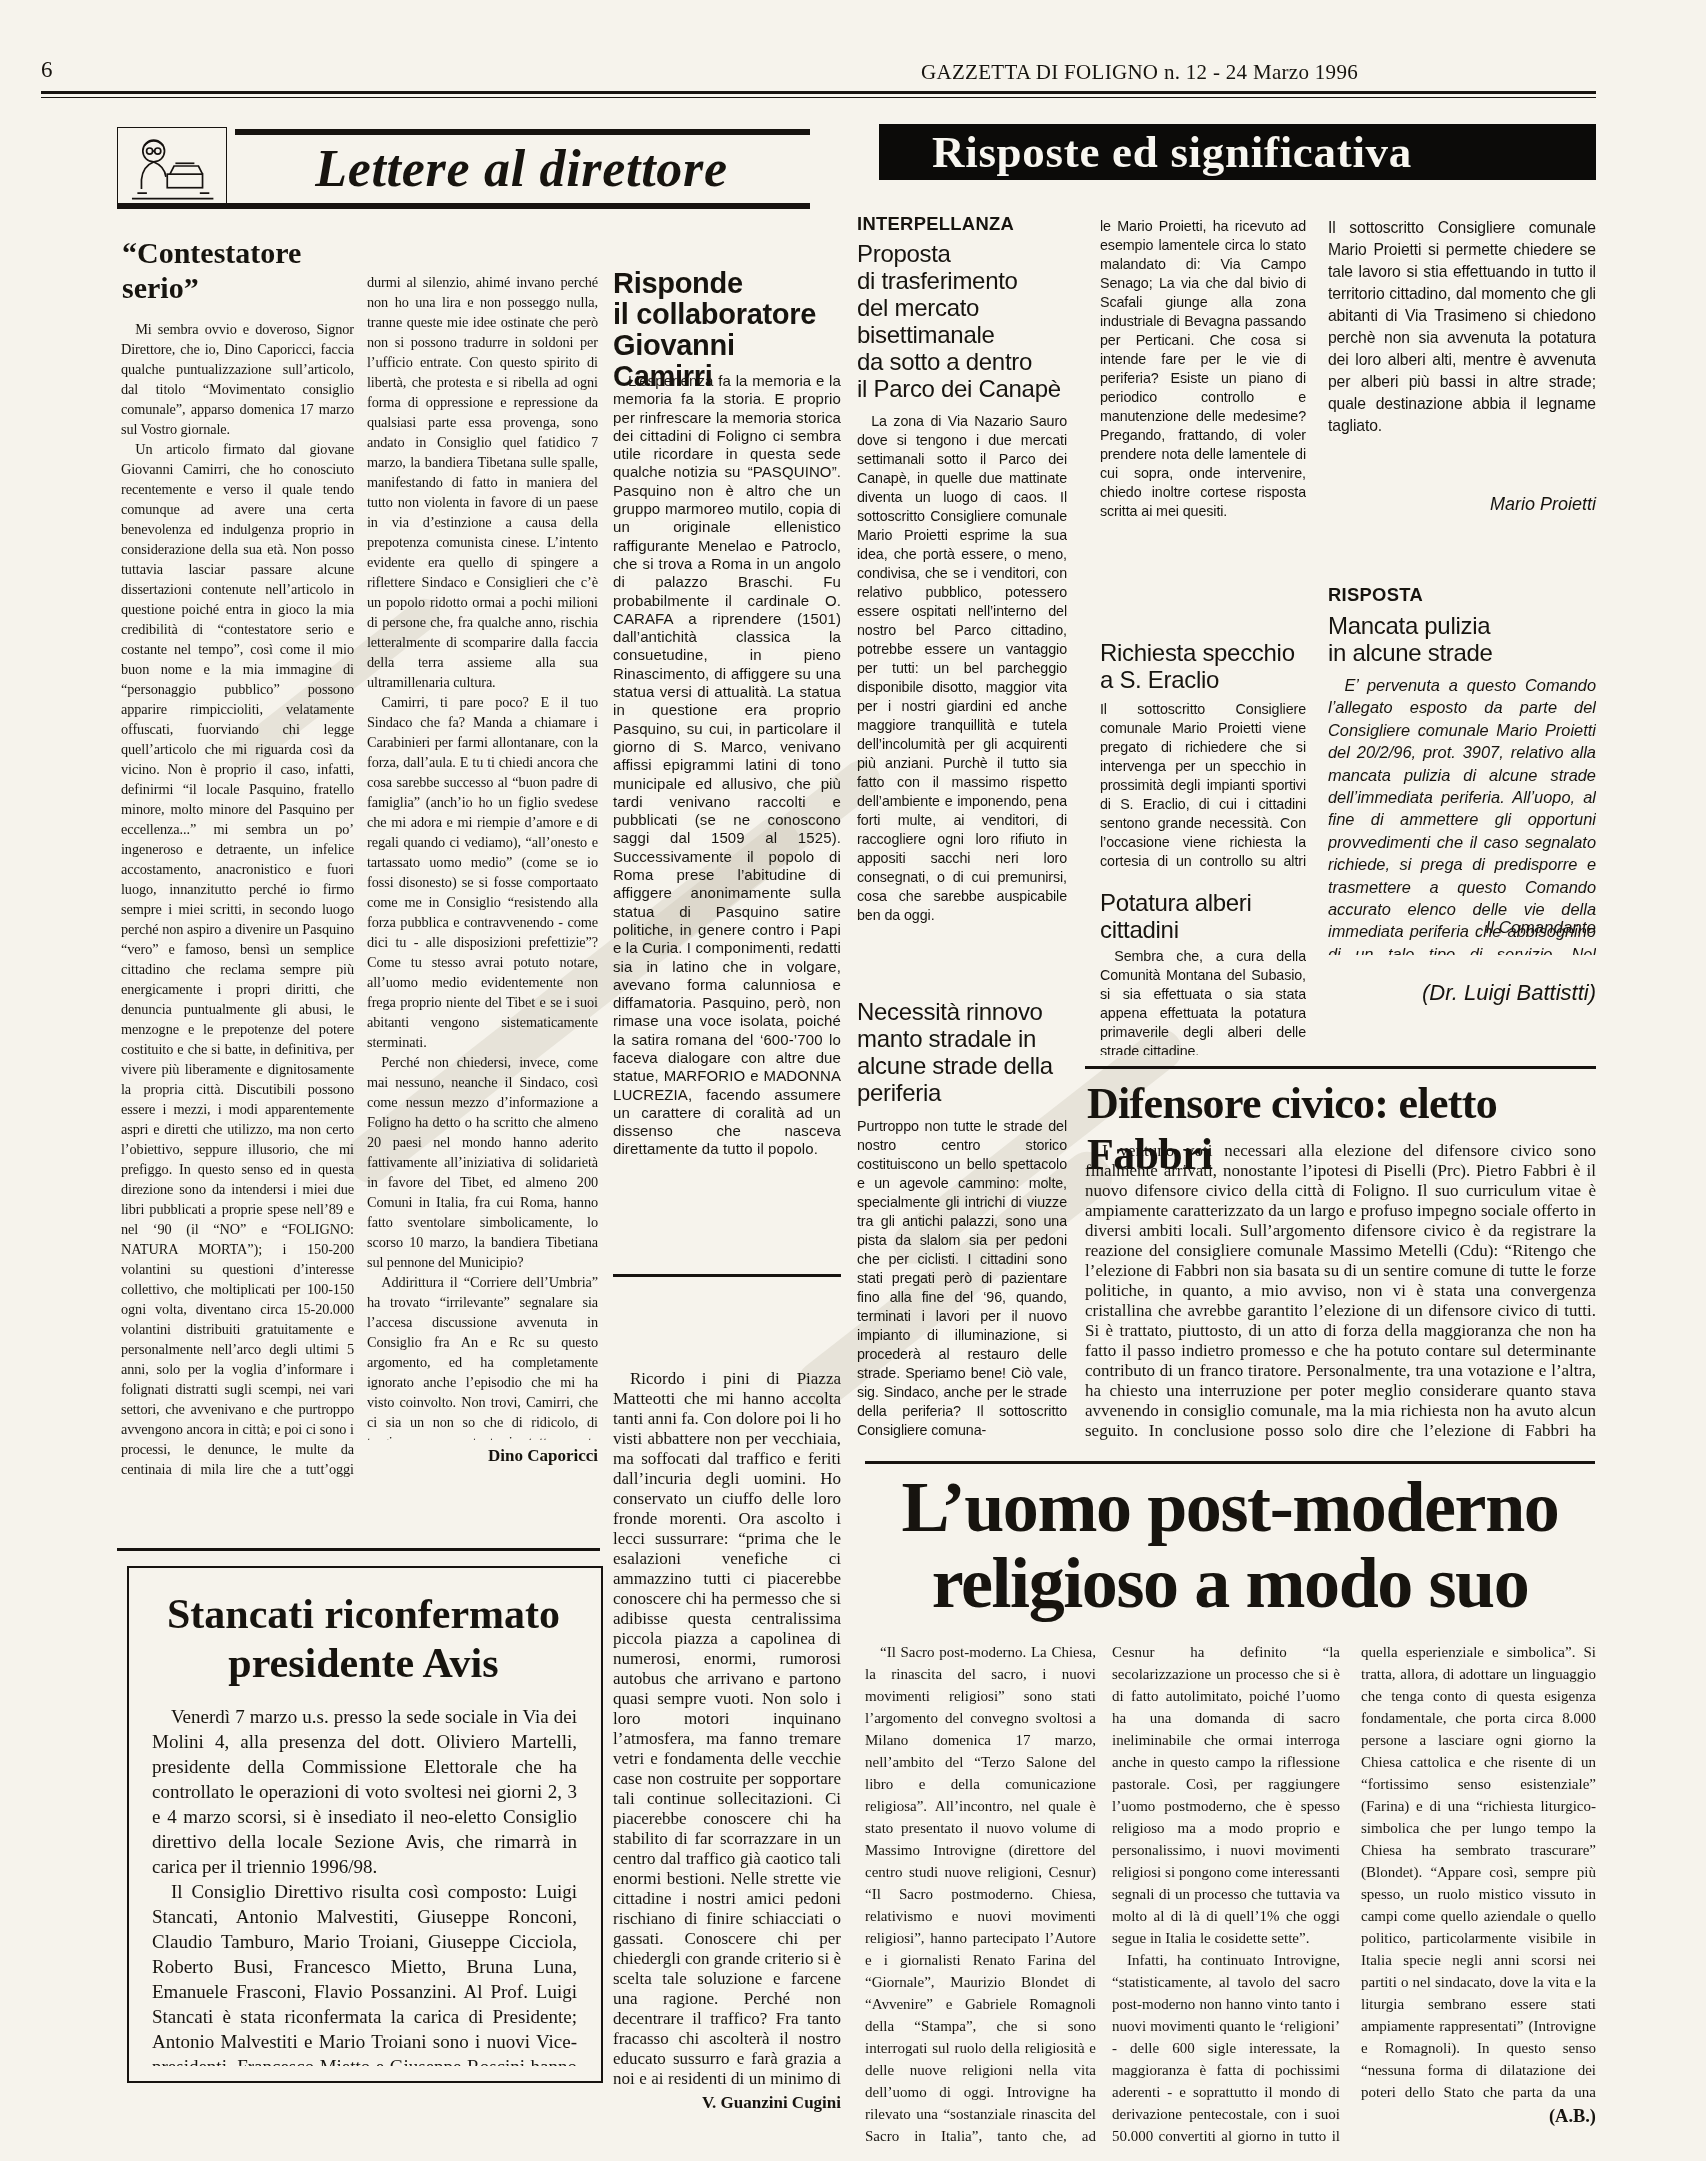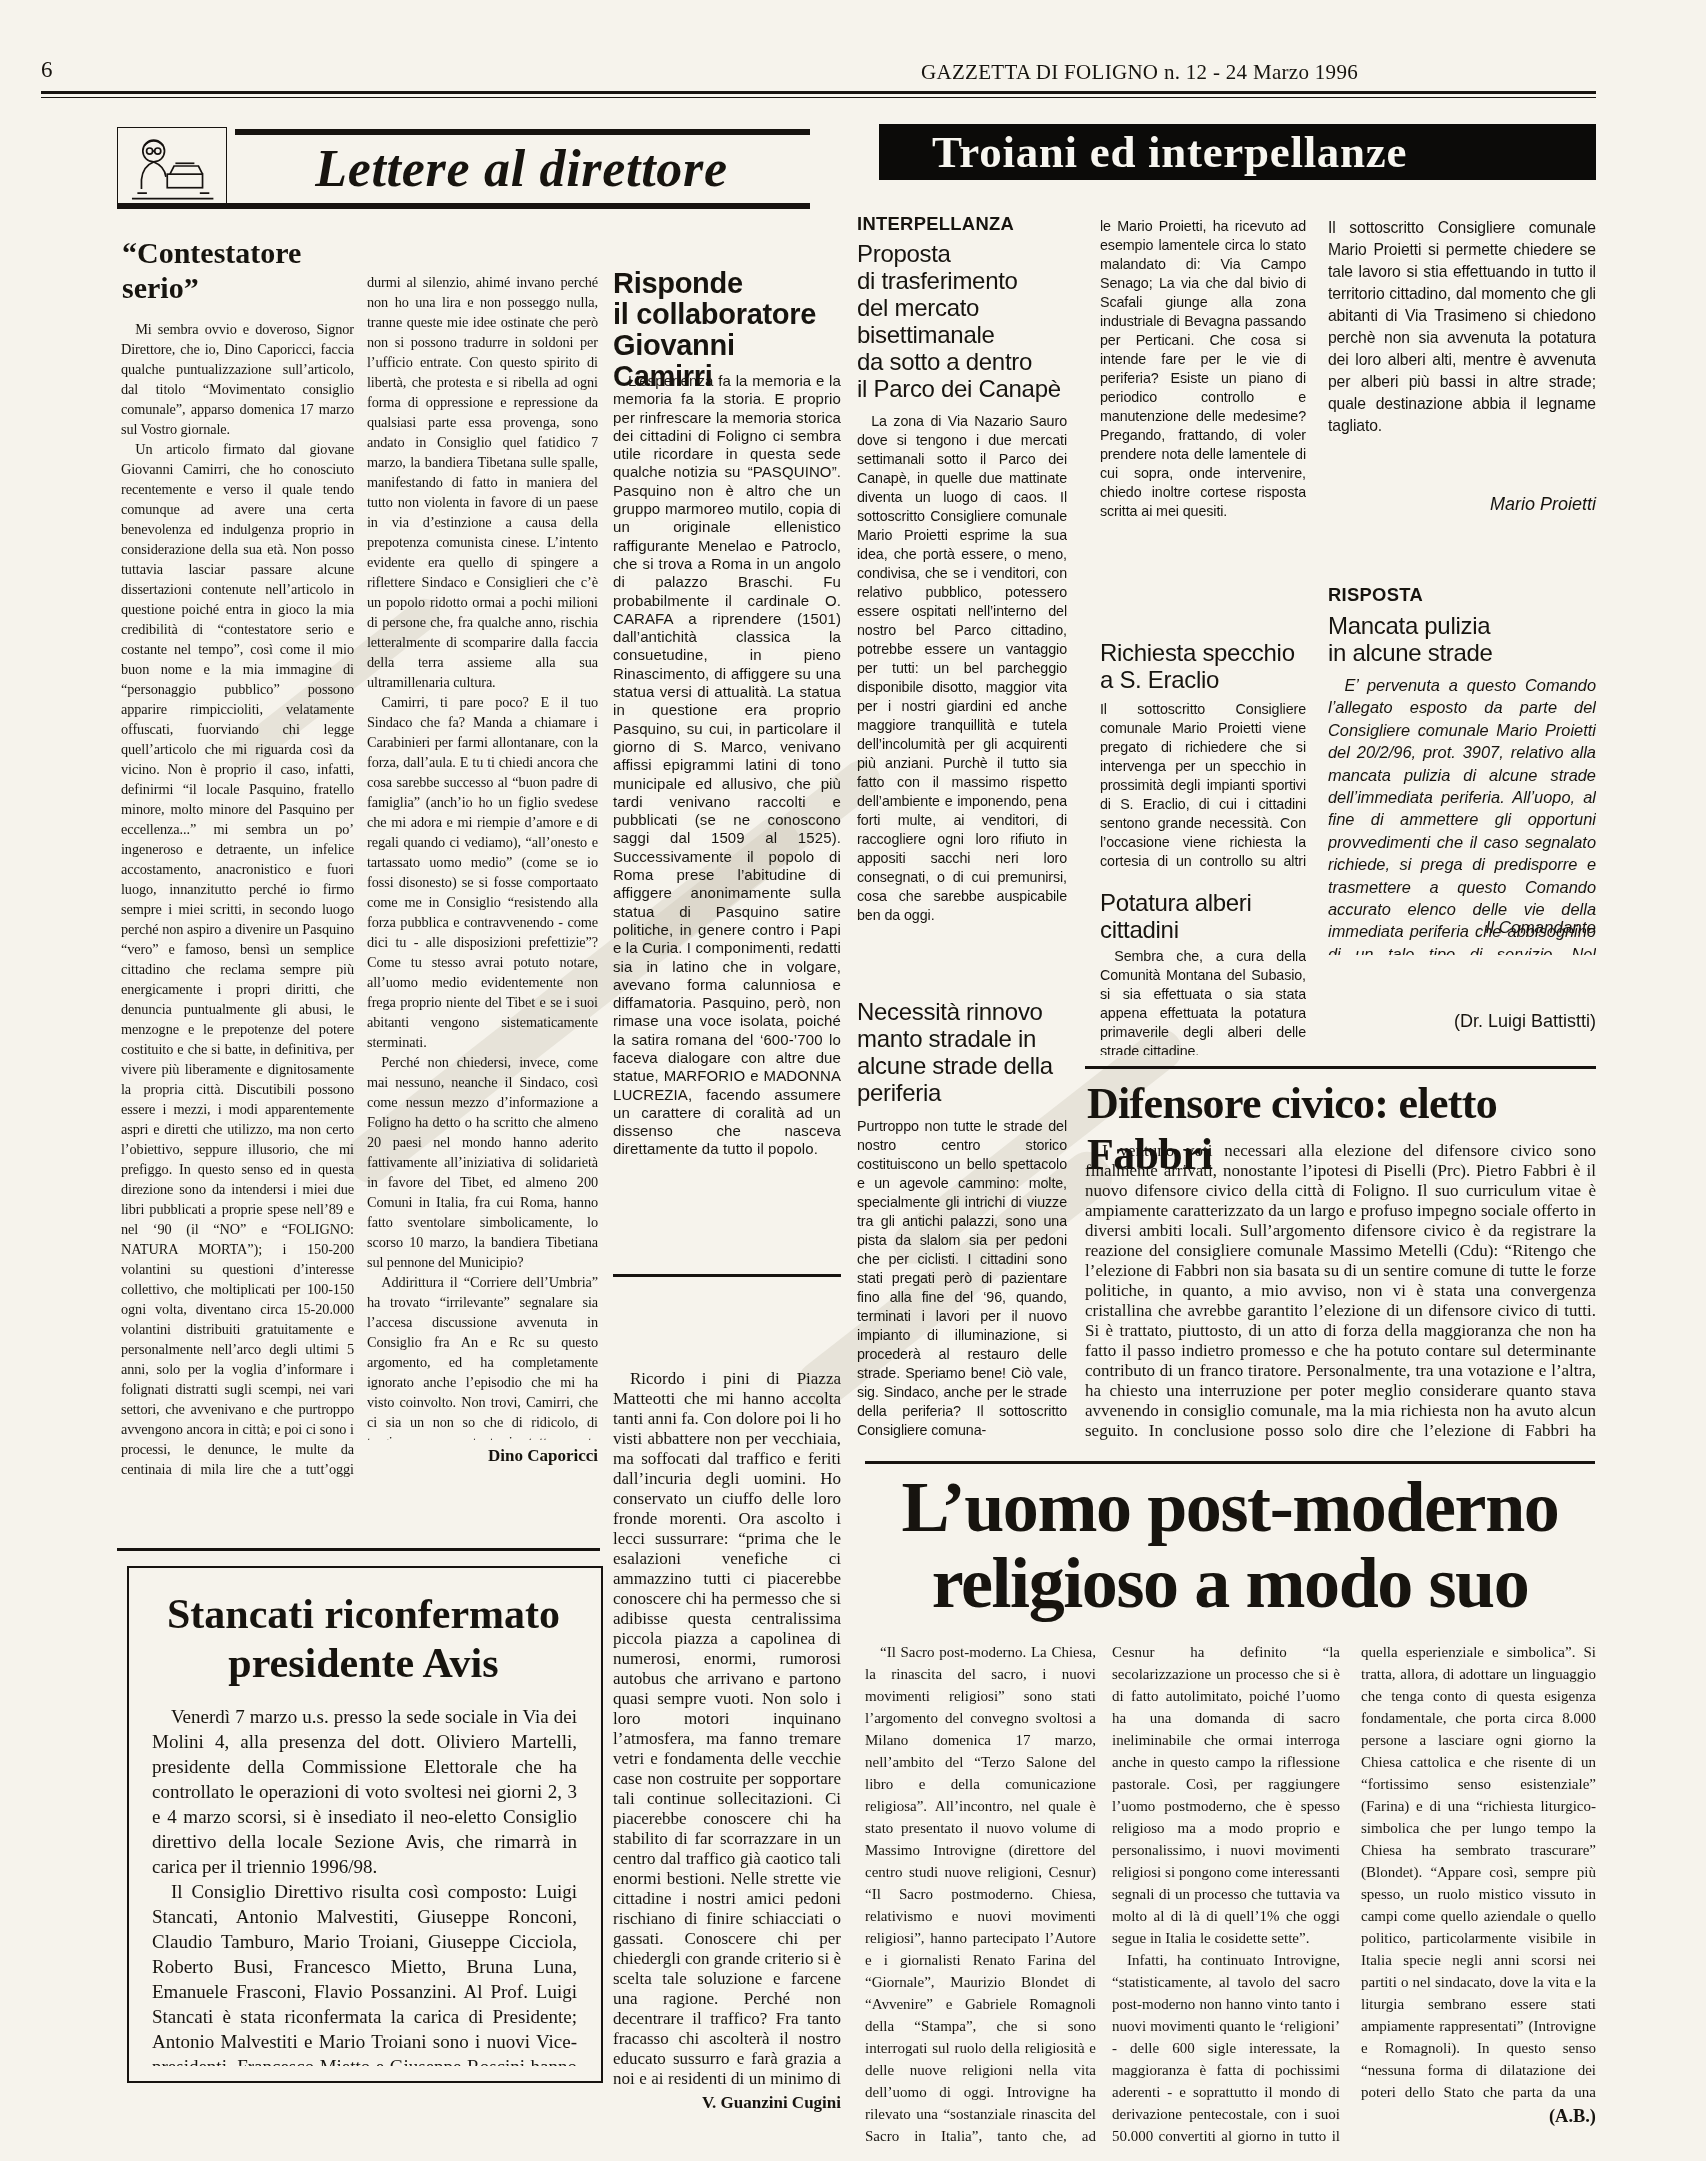--- a/index.html
+++ b/index.html
@@ -83,21 +83,21 @@
   <div class="abs z lecci-body" style="left:613px;top:1369px;width:228px;height:723px;"> Ricordo i pini di Piazza Matteotti che mi hanno accolta tanti anni fa. Con dolore poi li ho visti abbattere non per vecchiaia, ma soffocati dal traffico e feriti dall’incuria degli uomini. Ho conservato un ciuffo delle loro fronde morenti. Ora ascolto i lecci sussurrare: “prima che le esalazioni venefiche ci ammazzino tutti ci piacerebbe conoscere chi ha permesso che si adibisse questa centralissima piccola piazza a capolinea di numerosi, enormi, rumorosi autobus che arrivano e partono quasi sempre vuoti. Non solo i loro motori inquinano l’atmosfera, ma fanno tremare vetri e fondamenta delle vecchie case non costruite per sopportare tali continue sollecitazioni. Ci piacerebbe conoscere chi ha stabilito di far scorrazzare in un centro dal traffico già caotico tali enormi bestioni. Nelle strette vie cittadine i nostri amici pedoni rischiano di finire schiacciati o gassati. Conoscere chi per chiedergli con grande criterio si è scelta tale soluzione e farcene una ragione. Perché non decentrare il traffico? Fra tanto fracasso chi ascolterà il nostro educato sussurro e farà grazia a noi e ai residenti di un minimo di tranquillità e di aria pulita?”. Solidale con i lecci di Piazza Matteotti saluto cordialmente.</div>
   <div class="abs z byline" style="left:613px;top:2093px;width:228px;font-weight:bold;">V. Guanzini Cugini</div>
 
   <div class="abs rule z" style="left:117px;top:1548px;width:483px;height:3.4px;"></div>
   <div class="abs z" style="left:127px;top:1566px;width:472px;height:513px;border:2px solid #171310;"></div>
   <div class="abs z headline-serif" style="left:137px;top:1590px;width:453px;text-align:center;font-size:42px;line-height:49px;">Stancati riconfermato
 presidente Avis</div>
   <div class="abs z stancati-body" style="left:152px;top:1704px;width:425px;height:362px;"> Venerdì 7 marzo u.s. presso la sede sociale in Via dei Molini 4, alla presenza del dott. Oliviero Martelli, presidente della Commissione Elettorale che ha controllato le operazioni di voto svoltesi nei giorni 2, 3 e 4 marzo scorsi, si è insediato il neo-eletto Consiglio direttivo della locale Sezione Avis, che rimarrà in carica per il triennio 1996/98.
  Il Consiglio Direttivo risulta così composto: Luigi Stancati, Antonio Malvestiti, Giuseppe Ronconi, Claudio Tamburo, Mario Troiani, Giuseppe Cicciola, Roberto Busi, Francesco Mietto, Bruna Luna, Emanuele Frasconi, Flavio Possanzini. Al Prof. Luigi Stancati è stata riconfermata la carica di Presidente; Antonio Malvestiti e Mario Troiani sono i nuovi Vice-presidenti, Francesco Mietto e Giuseppe Roscini hanno mantenuto le loro passate cariche rispettivamente di Amministratore e Segretario. Ai rimanenti Consiglieri spetteranno altri incarichi che verranno stabiliti in base al programma che il Consiglio si impegnerà a portare avanti con entusiasmo e disponibilità nel prosieguo del triennio.</div>
 
-  <div class="abs z banner" style="left:879px;top:124px;width:717px;height:56px;">Troiani ed interpellanze</div>
+  <div class="abs z banner" style="left:879px;top:124px;width:717px;height:56px;">Risposte ed significativa</div>
 
   <div class="abs z sans kicker" style="left:857px;top:213px;">INTERPELLANZA</div>
   <div class="abs z sans int-head" style="left:857px;top:240px;width:210px;">Proposta
 di trasferimento
 del mercato
 bisettimanale
 da sotto a dentro
 il Parco dei Canapè</div>
   <div class="abs z sans sans-body" style="left:857px;top:412px;width:210px;height:550px;"> La zona di Via Nazario Sauro dove si tengono i due mercati settimanali sotto il Parco dei Canapè, in quelle due mattinate diventa un luogo di caos. Il sottoscritto Consigliere comunale Mario Proietti esprime la sua idea, che portà essere, o meno, condivisa, che se i venditori, con relativo pubblico, potessero essere ospitati nell’interno del nostro bel Parco cittadino, potrebbe essere un vantaggio per tutti: un bel parcheggio disponibile disotto, maggior vita per i nostri giardini ed anche maggiore tranquillità e tutela dell’incolumità per gli acquirenti più anziani. Purchè il tutto sia fatto con il massimo rispetto dell’ambiente e imponendo, pena forti multe, ai venditori, di raccogliere ogni loro rifiuto in appositi sacchi neri loro consegnati, o di cui premunirsi, cosa che sarebbe auspicabile ben da oggi.</div>
   <div class="abs z sans int-head" style="left:857px;top:998px;width:210px;">Necessità rinnovo
@@ -114,21 +114,21 @@
 cittadini</div>
   <div class="abs z sans sans-body" style="left:1100px;top:947px;width:206px;height:108px;"> Sembra che, a cura della Comunità Montana del Subasio, si sia effettuata o sia stata appena effettuata la potatura primaverile degli alberi delle strade cittadine.</div>
 
   <div class="abs z sans colc-body" style="left:1328px;top:217px;width:268px;height:274px;">Il sottoscritto Consigliere comunale Mario Proietti si permette chiedere se tale lavoro si stia effettuando in tutto il territorio cittadino, dal momento che gli abitanti di Via Trasimeno si chiedono perchè non sia avvenuta la potatura dei loro alberi alti, mentre è avvenuta per alberi più bassi in altre strade; quale destinazione abbia il legname tagliato.</div>
   <div class="abs z sans" style="left:1328px;top:494px;width:268px;text-align:right;font-style:italic;font-size:18px;">Mario Proietti</div>
   <div class="abs z sans kicker" style="left:1328px;top:584px;">RISPOSTA</div>
   <div class="abs z sans int-head" style="left:1328px;top:612px;width:268px;">Mancata pulizia
 in alcune strade</div>
   <div class="abs z sans ital-body" style="left:1328px;top:674px;width:268px;height:281px;"> E’ pervenuta a questo Comando l’allegato esposto da parte del Consigliere comunale Mario Proietti del 20/2/96, prot. 3907, relativo alla mancata pulizia di alcune strade dell’immediata periferia. All’uopo, al fine di ammettere gli opportuni provvedimenti che il caso segnalato richiede, si prega di predisporre e trasmettere a questo Comando accurato elenco delle vie della immediata periferia che abbisognino di un tale tipo di servizio. Nel frattempo si prega di voler programmare un’azione di pulizia nelle vie, come ad esempio Via Oslavia, dell’immediata periferia che necessitino di tale intervento.</div>
   <div class="abs z sans" style="left:1328px;top:916px;width:268px;text-align:right;font-style:italic;font-size:17px;line-height:24.6px;">Il Comandante</div>
-  <div class="abs z sans" style="left:1328px;top:981px;width:268px;text-align:right;font-size:18px;line-height:24.6px;margin-top:28px;">(Dr. Luigi Battistti)</div>
+  <div class="abs z sans" style="left:1328px;top:981px;width:268px;text-align:right;font-style:italic;font-size:22px;line-height:24.6px;">(Dr. Luigi Battistti)</div>
 
   <div class="abs rule z" style="left:1085px;top:1066px;width:511px;height:2.7px;"></div>
   <div class="abs z headline-serif" style="left:1087px;top:1078px;width:511px;font-size:44px;letter-spacing:-0.7px;">Difensore civico: eletto Fabbri</div>
   <div class="abs z dif-body" style="left:1085px;top:1141px;width:511px;height:299px;"> I ventuno voti necessari alla elezione del difensore civico sono finalmente arrivati, nonostante l’ipotesi di Piselli (Prc). Pietro Fabbri è il nuovo difensore civico della città di Foligno. Il suo curriculum vitae è ampiamente caratterizzato da un largo e profuso impegno sociale offerto in diversi ambiti locali. Sull’argomento difensore civico è da registrare la reazione del consigliere comunale Massimo Metelli (Cdu): “Ritengo che l’elezione di Fabbri non sia basata su di un sentire comune di tutte le forze politiche, in quanto, a mio avviso, non vi è stata una convergenza cristallina che avrebbe garantito l’elezione di un difensore civico di tutti. Si è trattato, piuttosto, di un atto di forza della maggioranza che non ha fatto il passo indietro promesso e che ha potuto contare sul determinante contributo di un franco tiratore. Personalmente, tra una votazione e l’altra, ha chiesto una interruzione per poter meglio considerare quanto stava avvenendo in consiglio comunale, ma la mia richiesta non ha avuto alcun seguito. In conclusione posso solo dire che l’elezione di Fabbri ha costituito il modo più brutto per giungere alla nomina del difensore civico”.</div>
 
   <div class="abs rule z" style="left:865px;top:1461px;width:730px;height:3.4px;"></div>
   <div class="abs z headline-serif" style="left:865px;top:1469px;width:730px;font-size:72px;line-height:76px;text-align:center;letter-spacing:-1.4px;">L’uomo post-moderno
 religioso  a  modo  suo</div>
   <div class="abs z uomo-col" style="left:865px;top:1641px;width:231px;height:511px;"> “Il Sacro post-moderno. La Chiesa, la rinascita del sacro, i nuovi movimenti religiosi” sono stati l’argomento del convegno svoltosi a Milano domenica 17 marzo, nell’ambito del “Terzo Salone del libro e della comunicazione religiosa”. All’incontro, nel quale è stato presentato il nuovo volume di Massimo Introvigne (direttore del centro studi nuove religioni, Cesnur) “Il Sacro postmoderno. Chiesa, relativismo e nuovi movimenti religiosi”, hanno partecipato l’Autore e i giornalisti Renato Farina del “Giornale”, Maurizio Blondet di “Avvenire” e Gabriele Romagnoli della “Stampa”, che si sono interrogati sul ruolo della religiosità e delle nuove religioni nella vita dell’uomo di oggi. Introvigne ha rilevato una “sostanziale rinascita del Sacro in Italia”, tanto che, ad esempio, “tra il 1989 ed il 1995 un’indagine dell’Università Cattolica ha rilevato un recupero del 3,5% di coloro che si dichiarano credenti, con un incremento annuo che ormai supera lo 0,6-0,7%”. Perciò il direttore del</div>
   <div class="abs z uomo-col" style="left:1112px;top:1641px;width:228px;height:511px;">Cesnur ha definito “la secolarizzazione un processo che si è di fatto autolimitato, poiché l’uomo ha una domanda di sacro ineliminabile che ormai interroga anche in questo campo la riflessione pastorale. Così, per raggiungere l’uomo postmoderno, che è spesso religioso ma a modo proprio e personalissimo, i nuovi movimenti religiosi si pongono come interessanti segnali di un processo che tuttavia va molto al di là di quell’1% che oggi segue in Italia le cosidette sette”.

